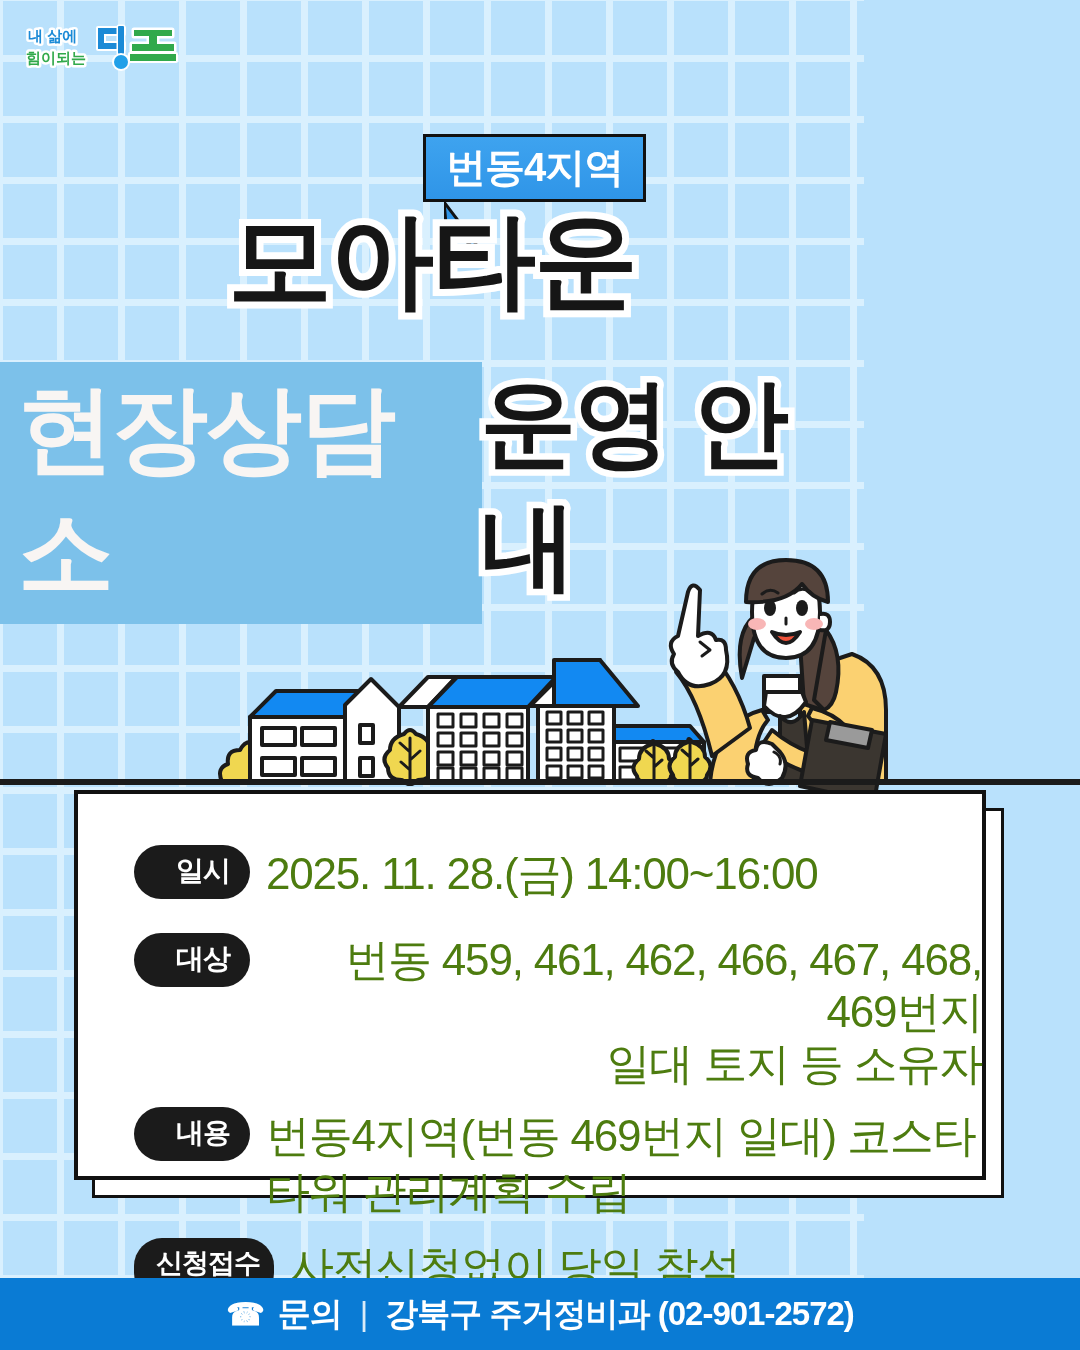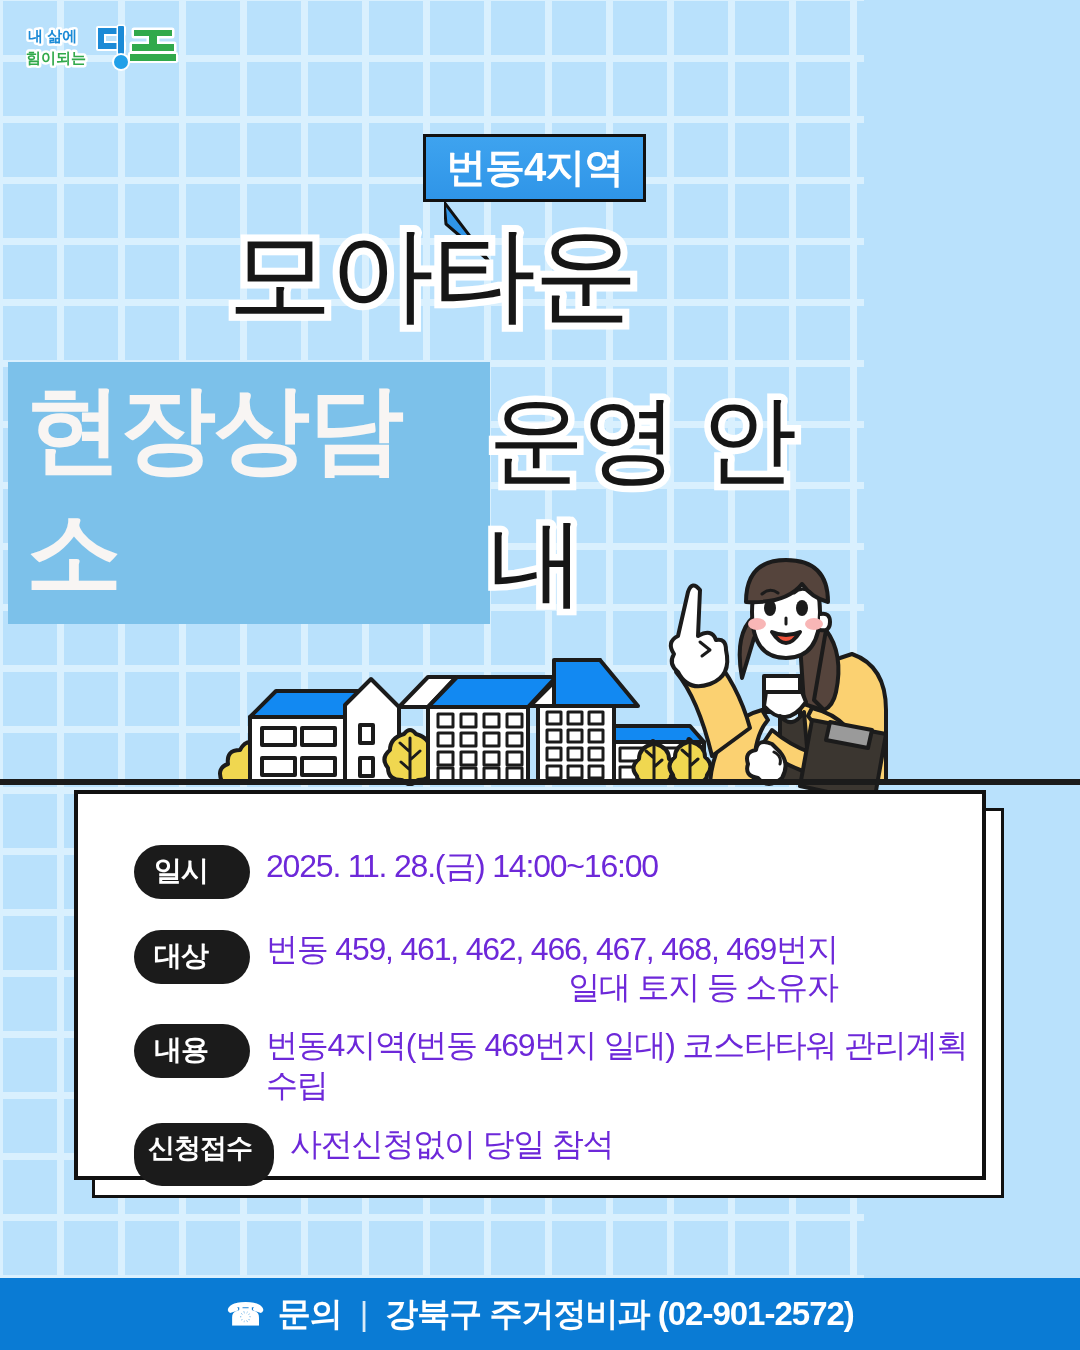--- a/index.html
+++ b/index.html
@@ -39,40 +39,40 @@
   #badge-tail {
     position:absolute; left:20px; top:100%;
     width:0; height:0;
     border-left:3px solid #111;
   }
   #badge-tail svg { display:block; margin-left:-2px; }
 
   
   .title-line { position:absolute; width:100%; text-align:center; }
   #title1 {
-    top:222px;
-    font-size:104px; font-weight:normal; color:#161616;
+    top:208px;
+    font-size:104px; font-weight:bold; color:#161616;
     letter-spacing:-2px; line-height:1;
     -webkit-text-stroke:14px #fff;
     paint-order:stroke fill;
   }
   #title2-row {
-    position:absolute; top:362px; left:8px; width:100%;
-    display:flex; align-items:flex-end; justify-content:center;
+    position:absolute; top:362px; left:0; width:100%;
+    display:flex; align-items:flex-start; justify-content:center;
   }
   #hl {
     background:#7cc1ea;
     color:#f8f5f3;
     font-size:96px; font-weight:bold;
     letter-spacing:-2px; line-height:1.28;
     padding:6px 14px 10px 18px;
     display:inline-block;
   }
   #title2b {
-    font-size:96px; font-weight:normal; color:#161616;
+    font-size:96px; font-weight:bold; color:#161616;
     letter-spacing:-2px; line-height:1.28;
     -webkit-text-stroke:13px #fff;
     paint-order:stroke fill;
     margin-left:-6px;
     padding-left:4px;
   }
 
   
   #scene { position:absolute; left:0; top:520px; width:1080px; height:290px; }
 
@@ -90,26 +90,26 @@
   }
   .row { display:flex; align-items:flex-start; margin-bottom:14px; }
   .row:last-child { margin-bottom:0; }
   .chip {
     flex:0 0 auto;
     background:#1b1b1b; color:#fff;
     border-radius:28px;
     font-size:28px; font-weight:bold;
     letter-spacing:-1px;
     padding:7px 20px 9px;
-    min-width:116px; text-align:left;
+    min-width:116px; text-align:right;
     margin-right:16px; margin-top:3px;
   }
   .chip.wide { min-width:140px; padding:7px 14px 20px; font-size:27px; }
   .val {
-    font-size:32px; color:#6d28d9; font-weight:500;
+    font-size:44px; color:#4d7c0f; font-weight:500;
     letter-spacing:-1.2px; line-height:1.28;
     padding-top:4px;
   }
   .val.tight { line-height:1.18;text-align:right; }
 
   
   #footer {
     position:absolute; left:0; bottom:0;
     width:1080px; height:72px;
     background:#0a7bd4;

